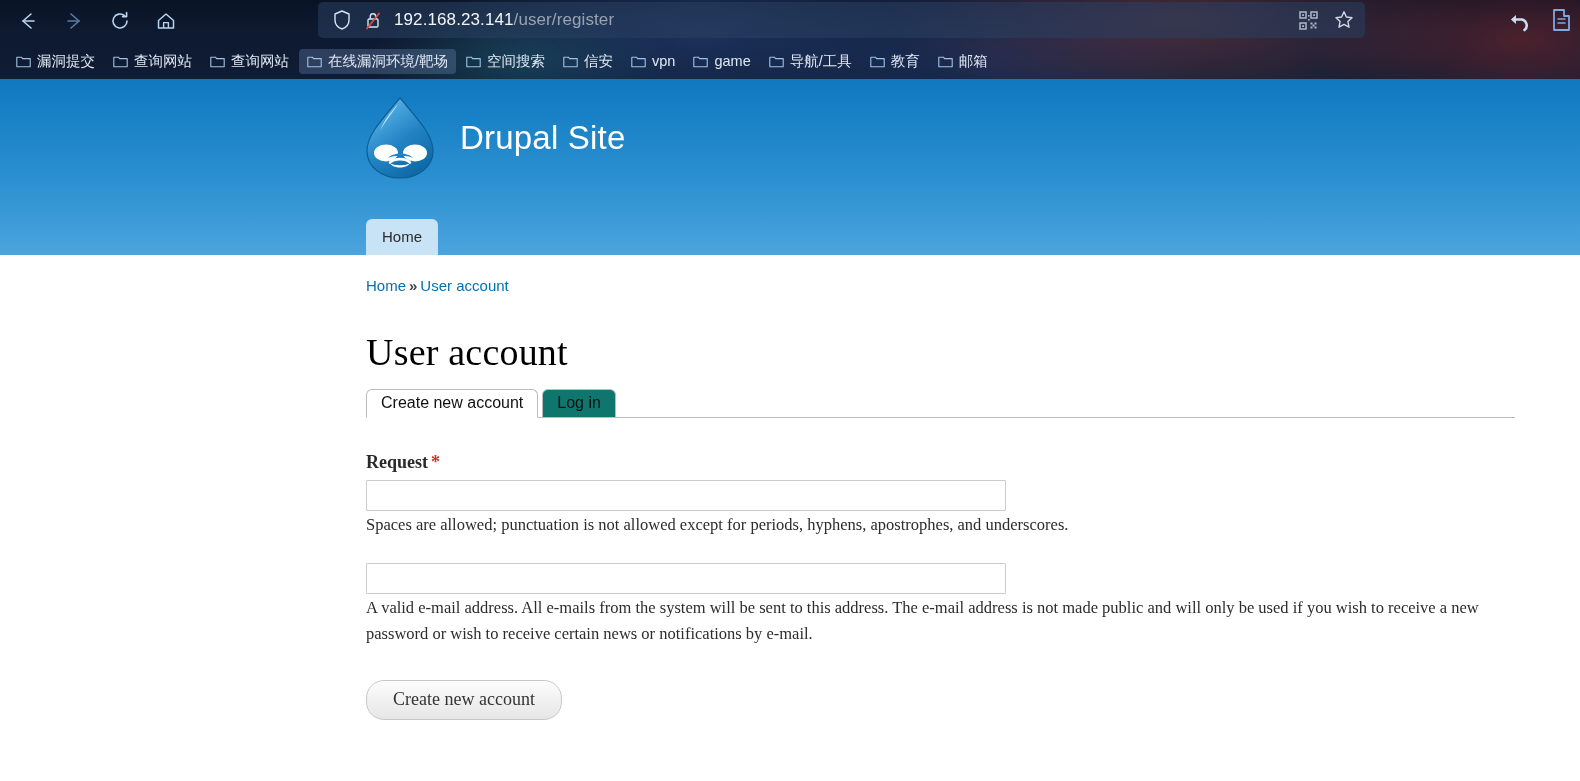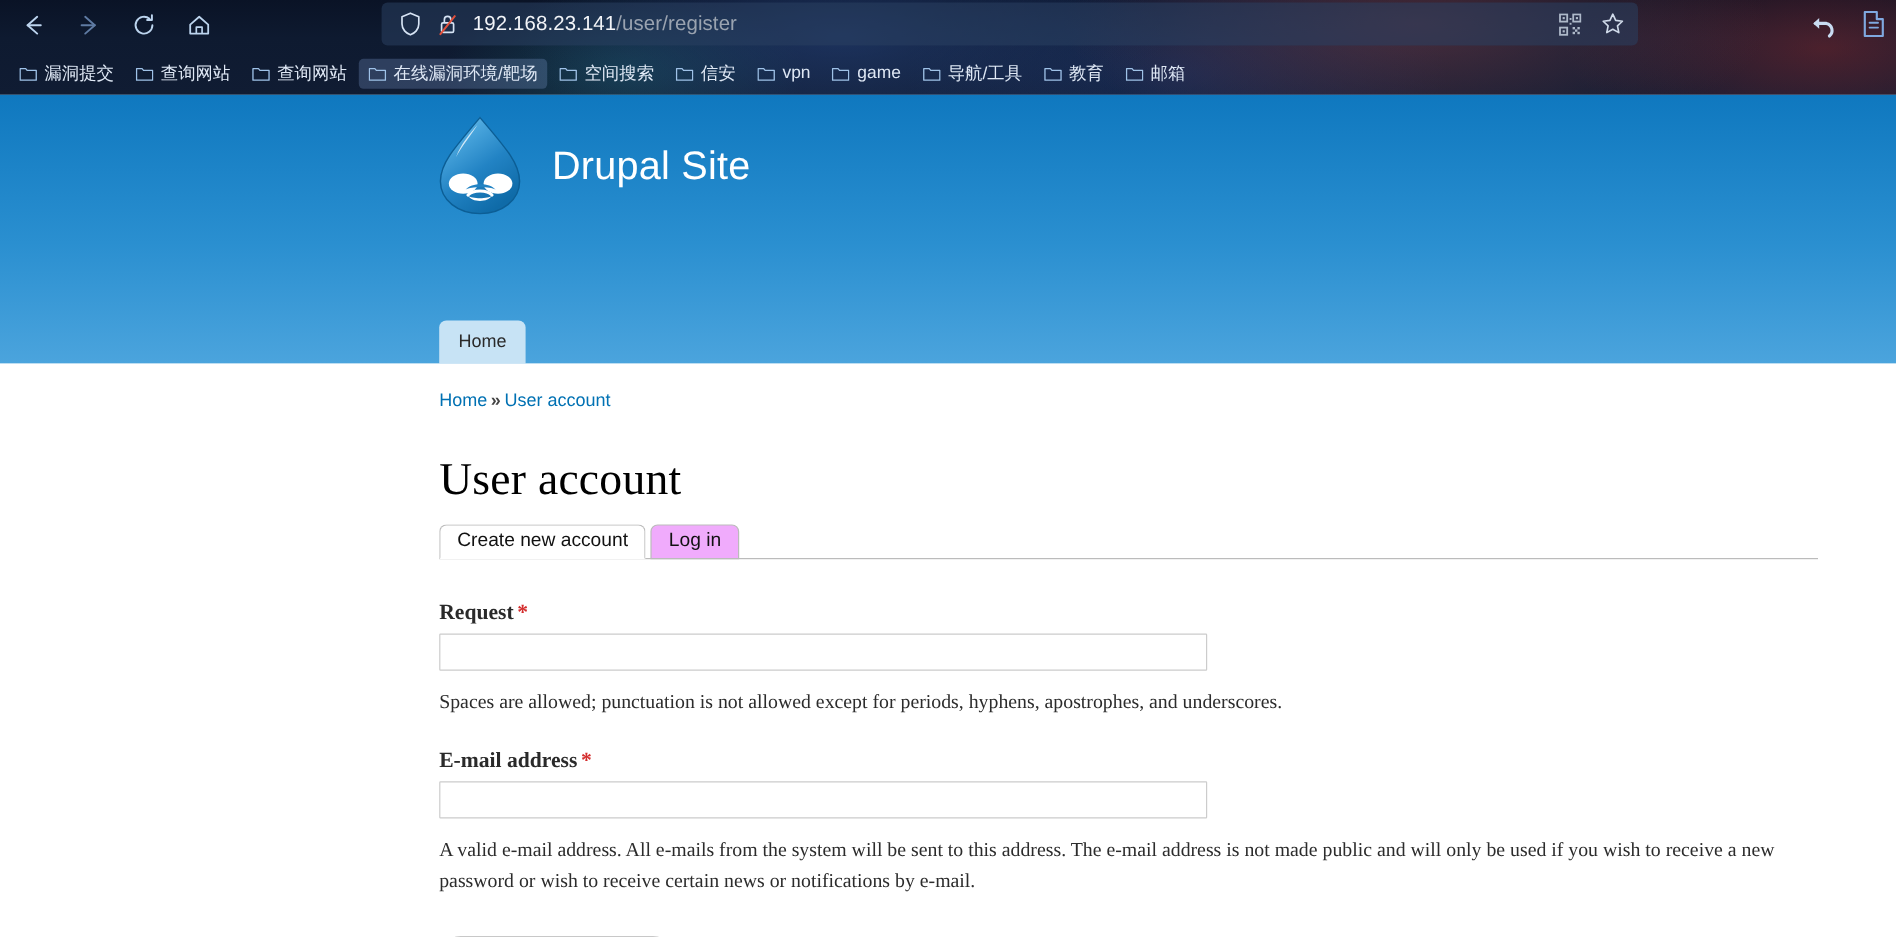--- a/index.html
+++ b/index.html
@@ -98,21 +98,21 @@
     font-size: 14.5px;
     color: #dfe8f5;
     font-family: "Liberation Sans", sans-serif;
   }
   .folder-icon { width: 15px; height: 13px; flex: none; }
 
   
   #drupal-header {
     position: relative;
     width: 1580px;
-    height: 224px;
+    height: 176px;
     background: linear-gradient(180deg, #0f78bf 0%, #2a8fd0 55%, #4ba4dd 100%);
     text-decoration: underline;
   }
   #site-brand {
     position: absolute;
     left: 362px; top: 16px;
     display: flex;
     align-items: center;
     gap: 22px;
   }
@@ -177,21 +177,21 @@
     display: flex;
     align-items: flex-end;
     gap: 4px;
     position: absolute;
     left: 0; bottom: -1px;
   }
   .ctab {
     font-family: "Liberation Sans", sans-serif;
     font-size: 16px;
     color: #111;
-    background: #f0abfc;
+    background: #0f766e;
     border: 1px solid #bbbbbb;
     border-radius: 6px 6px 0 0;
     padding: 4px 14px 5px 14px;
     cursor: pointer;
     position: relative;
   }
   .ctab.active {
     background: #ffffff;
     border-bottom-color: #ffffff;
   }
@@ -217,21 +217,21 @@
     font-family: "Liberation Serif", serif;
     font-size: 15px;
     color: #222;
     outline: none;
   }
   .form-desc {
     font-family: "Liberation Serif", serif;
     font-size: 16.5px;
     color: #2c2c2c;
     line-height: 1.62;
-    margin-top: 13px;
+    margin-top: 1px;
     max-width: 1152px;
   }
   .spacer-email { height: 18px; }
 
   #submit-row { margin-top: 32px; }
   #create-account-button {
     font-family: "Liberation Serif", serif;
     font-size: 18px;
     color: #333333;
     background: linear-gradient(180deg, #fdfdfd 0%, #f1f1f1 50%, #e6e6e6 100%);
@@ -469,23 +469,20 @@
       <label class="form-label">
         <span>Request</span><span class="req-marker">*</span>
       </label>
       <input class="text-input" type="text" placeholder="" style="">
       <div class="form-desc">Spaces are allowed; punctuation is not allowed except for periods, hyphens, apostrophes, and underscores.</div>
     </div>
 
     <div class="spacer-email"></div>
 
     <div class="form-item">
-      <label class="form-label">
-        <span>E-mail address</span><span class="req-marker">*</span>
-      </label>
       <input class="text-input" type="text" placeholder="" style="">
       <div class="form-desc">A valid e-mail address. All e-mails from the system will be sent to this address. The e-mail address is not made public and will only be used if you wish to receive a new password or wish to receive certain news or notifications by e-mail.</div>
     </div>
 
     <div id="submit-row">
       <button id="create-account-button" type="submit">Create new account</button>
     </div>
 
   </form>
 </div>

